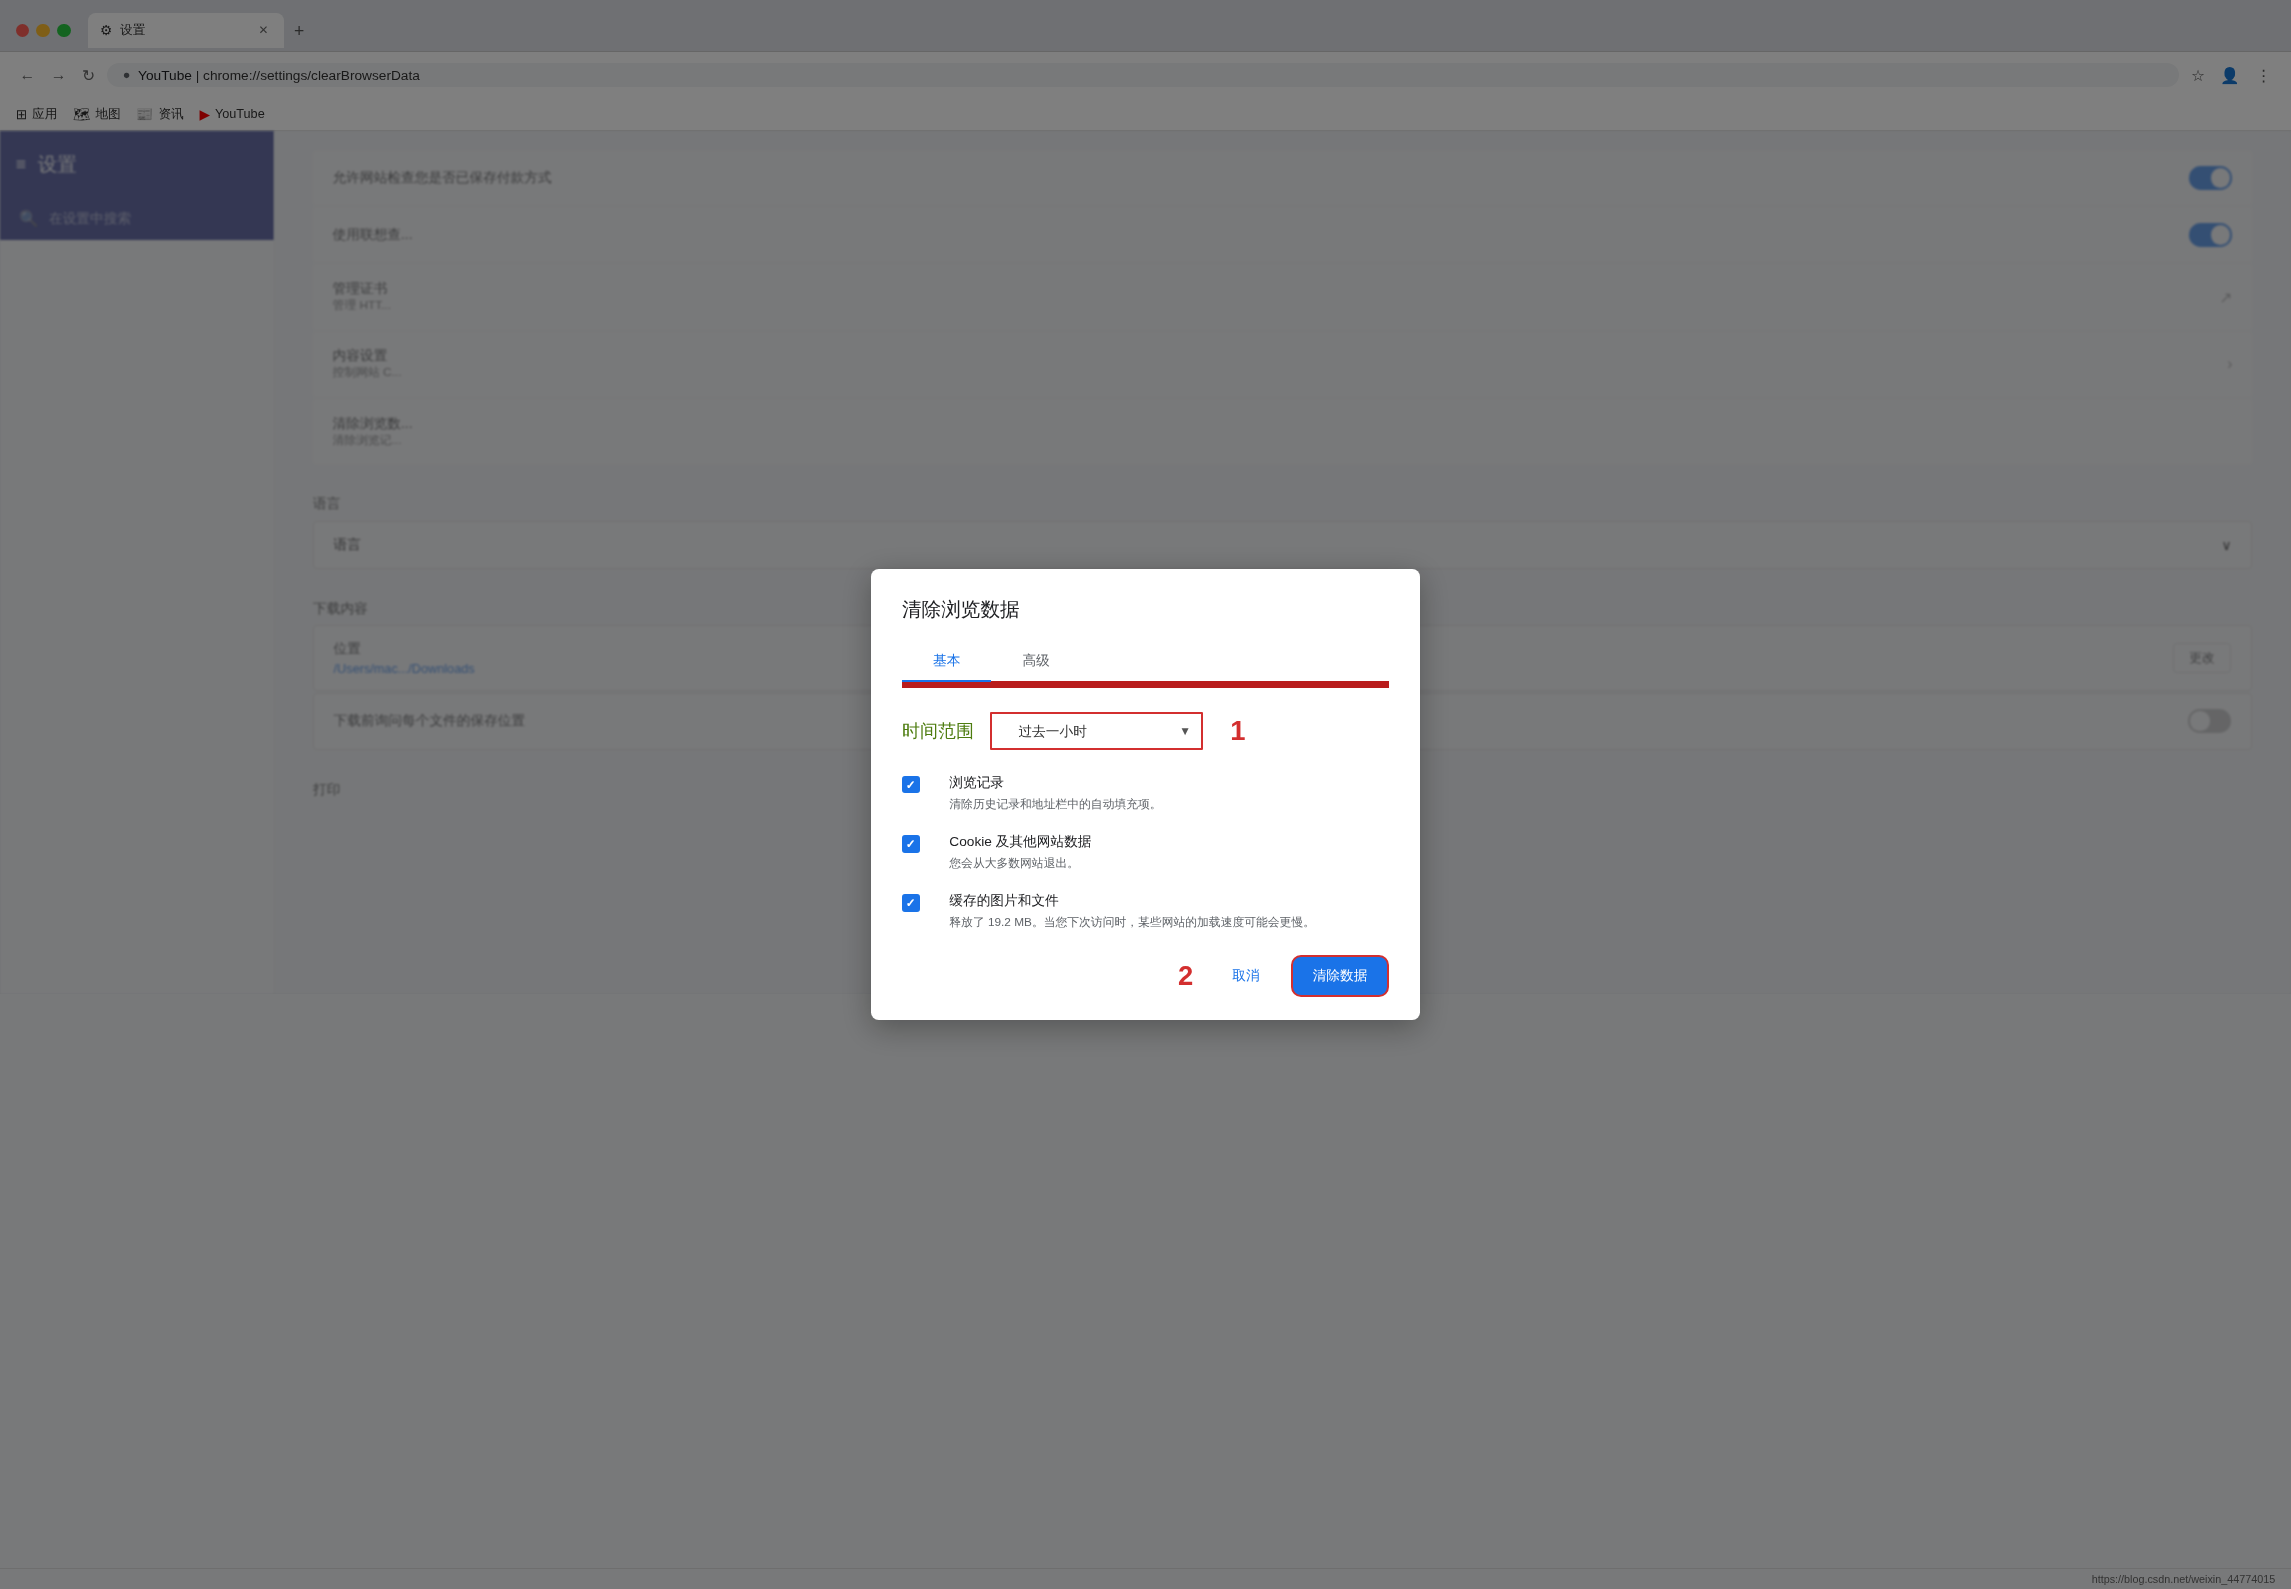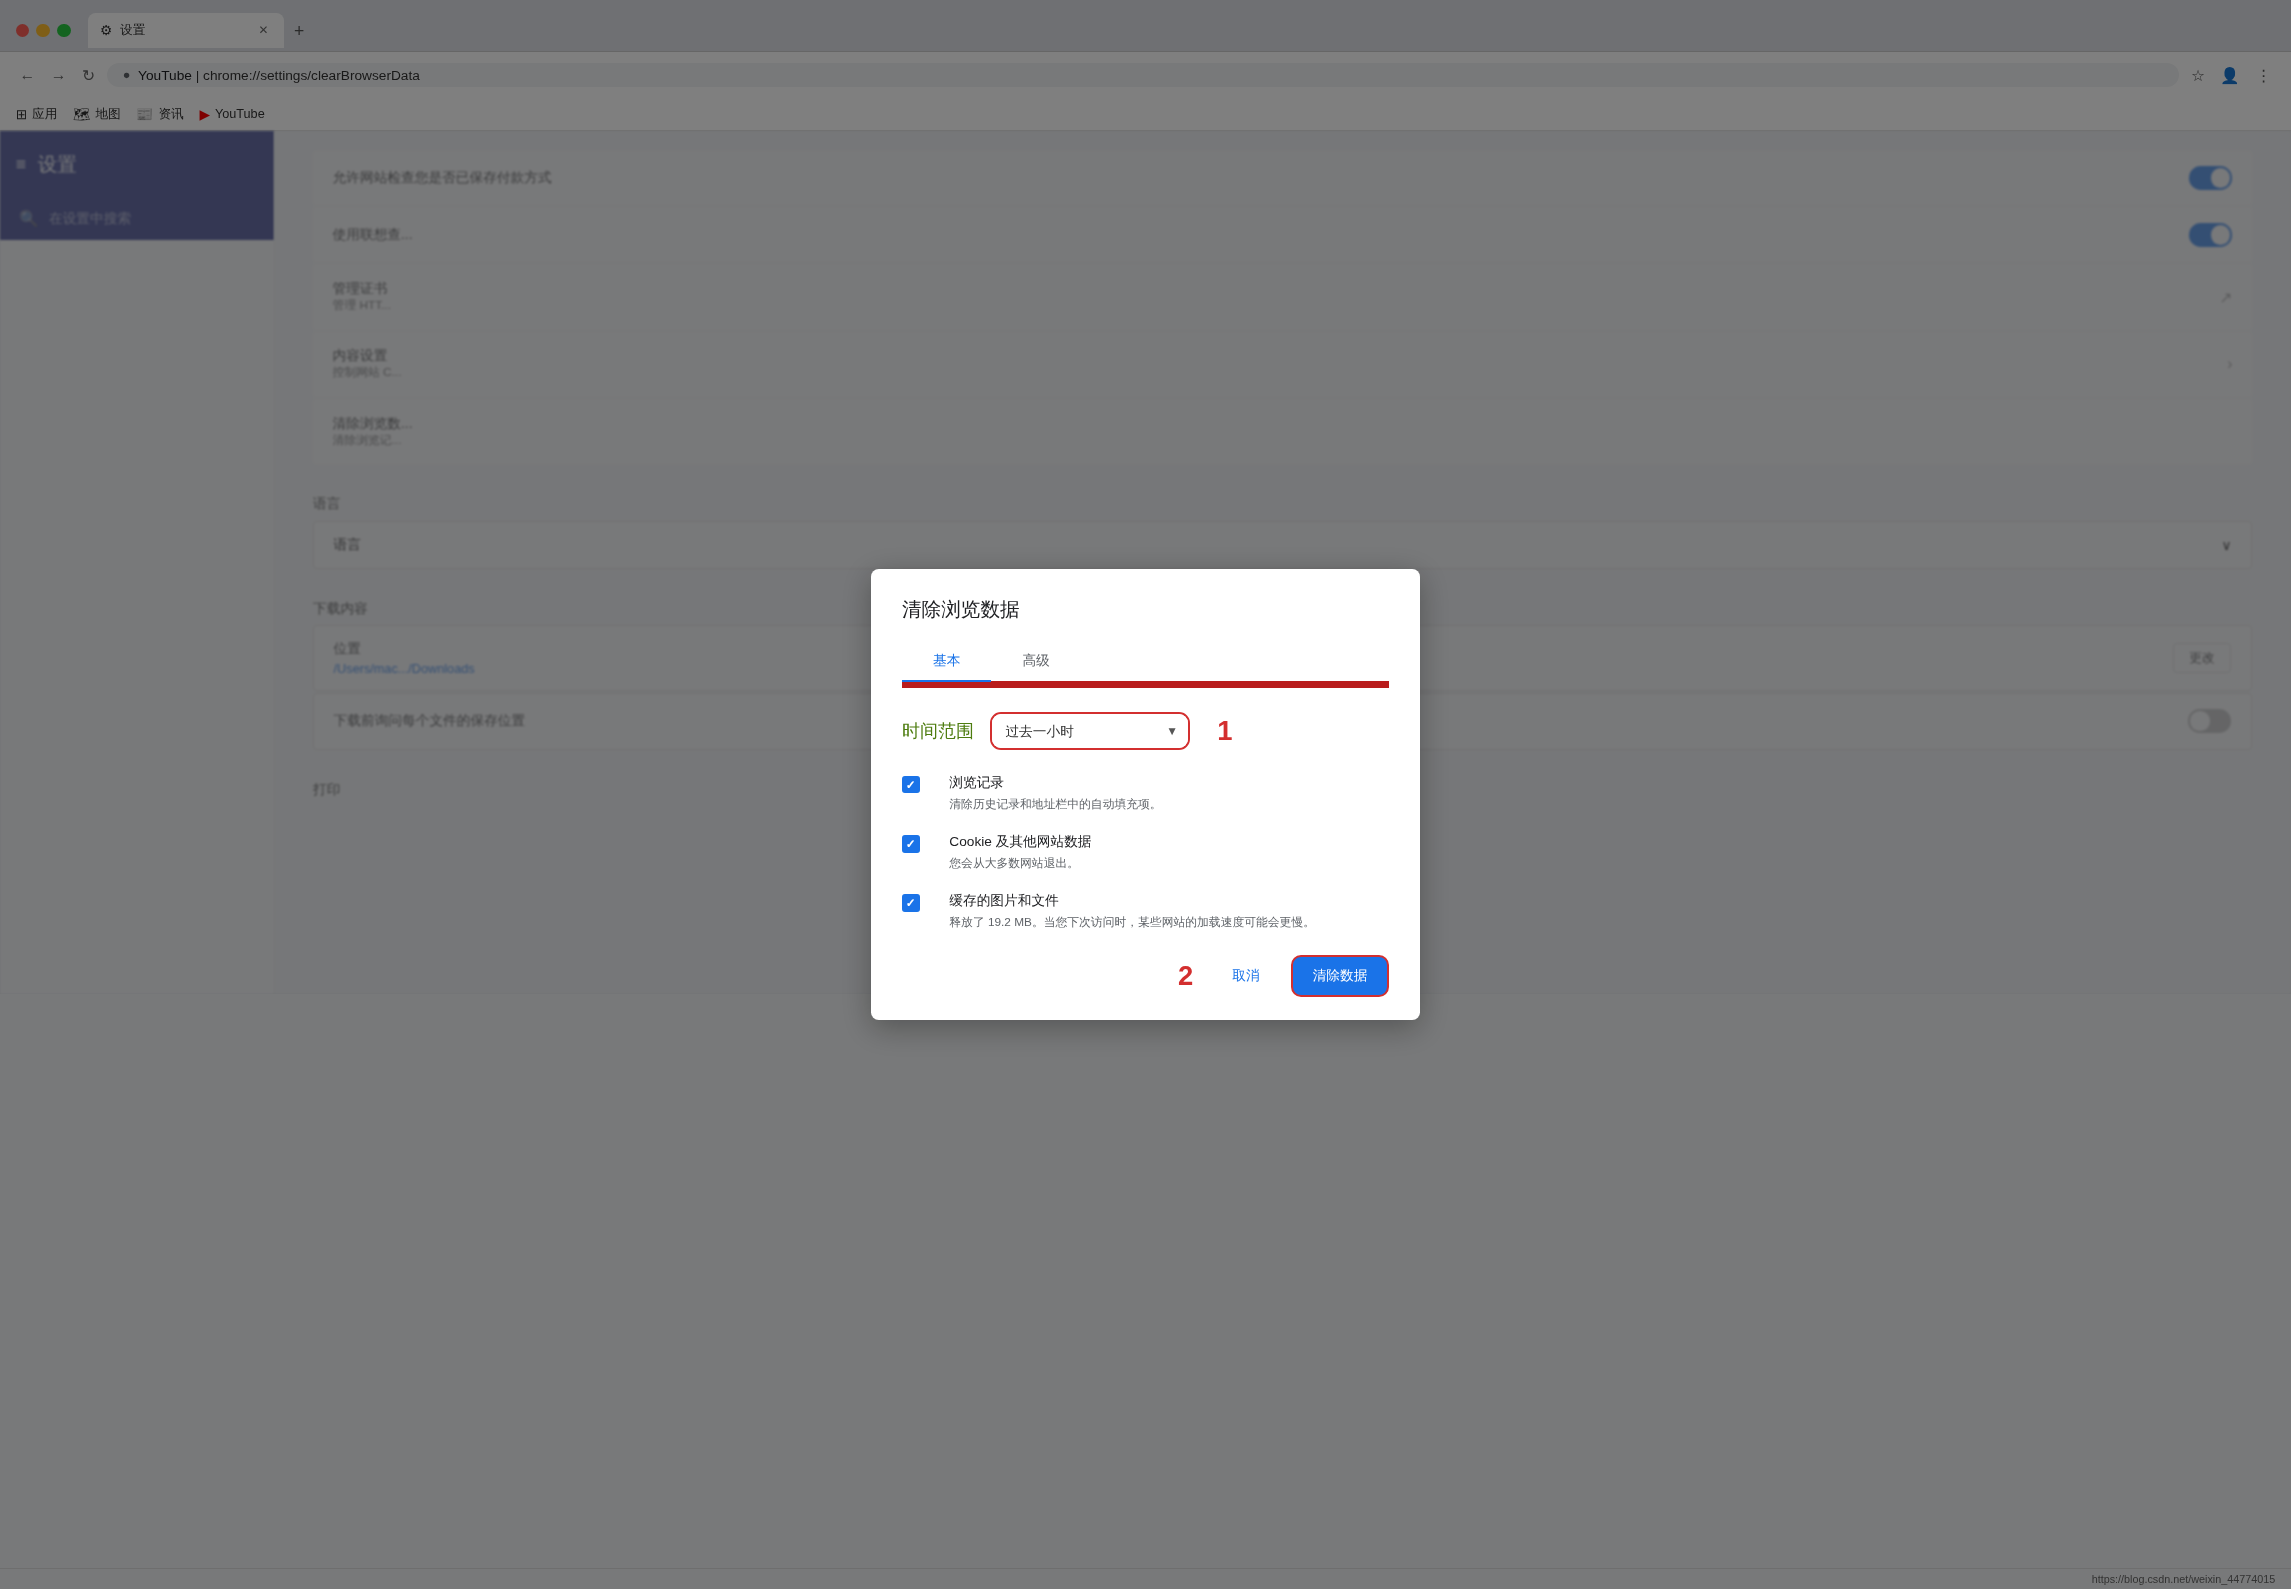--- a/index.html
+++ b/index.html
@@ -147,21 +147,21 @@
       padding: 9.8px 31px; font-size: 13.7px; cursor: pointer;
       color: #5f6368; border-bottom: 2px solid transparent; margin-bottom: -1px;
     }
     .dialog-tab.active { color: #1a73e8; border-bottom-color: #1a73e8; font-weight: 500; }
 
     
     .time-range-row { display: flex; align-items: center; gap: 15.7px; margin-bottom: 23.5px; }
     .time-range-label { font-size: 18px; color: #4d7c0f; white-space: nowrap; }
     .time-range-select-wrapper {
       position: relative; display: inline-block;
-      border: 2px solid #d32f2f; border-radius: 11px; overflow: hidden;
+      border: 2px solid #d32f2f; border-radius: 1px; overflow: hidden; padding-left: 13px;
     }
     .time-range-select {
       appearance: none; -webkit-appearance: none;
       padding: 9.8px 35px 9.8px 13.7px; font-size: 13.7px;
       border: none; background: #fff; cursor: pointer; outline: none;
       min-width: 196px; color: #333;
     }
     .select-arrow {
       position: absolute; right: 9.8px; top: 50%; transform: translateY(-50%);
       pointer-events: none; color: #555; font-size: 11.8px;

